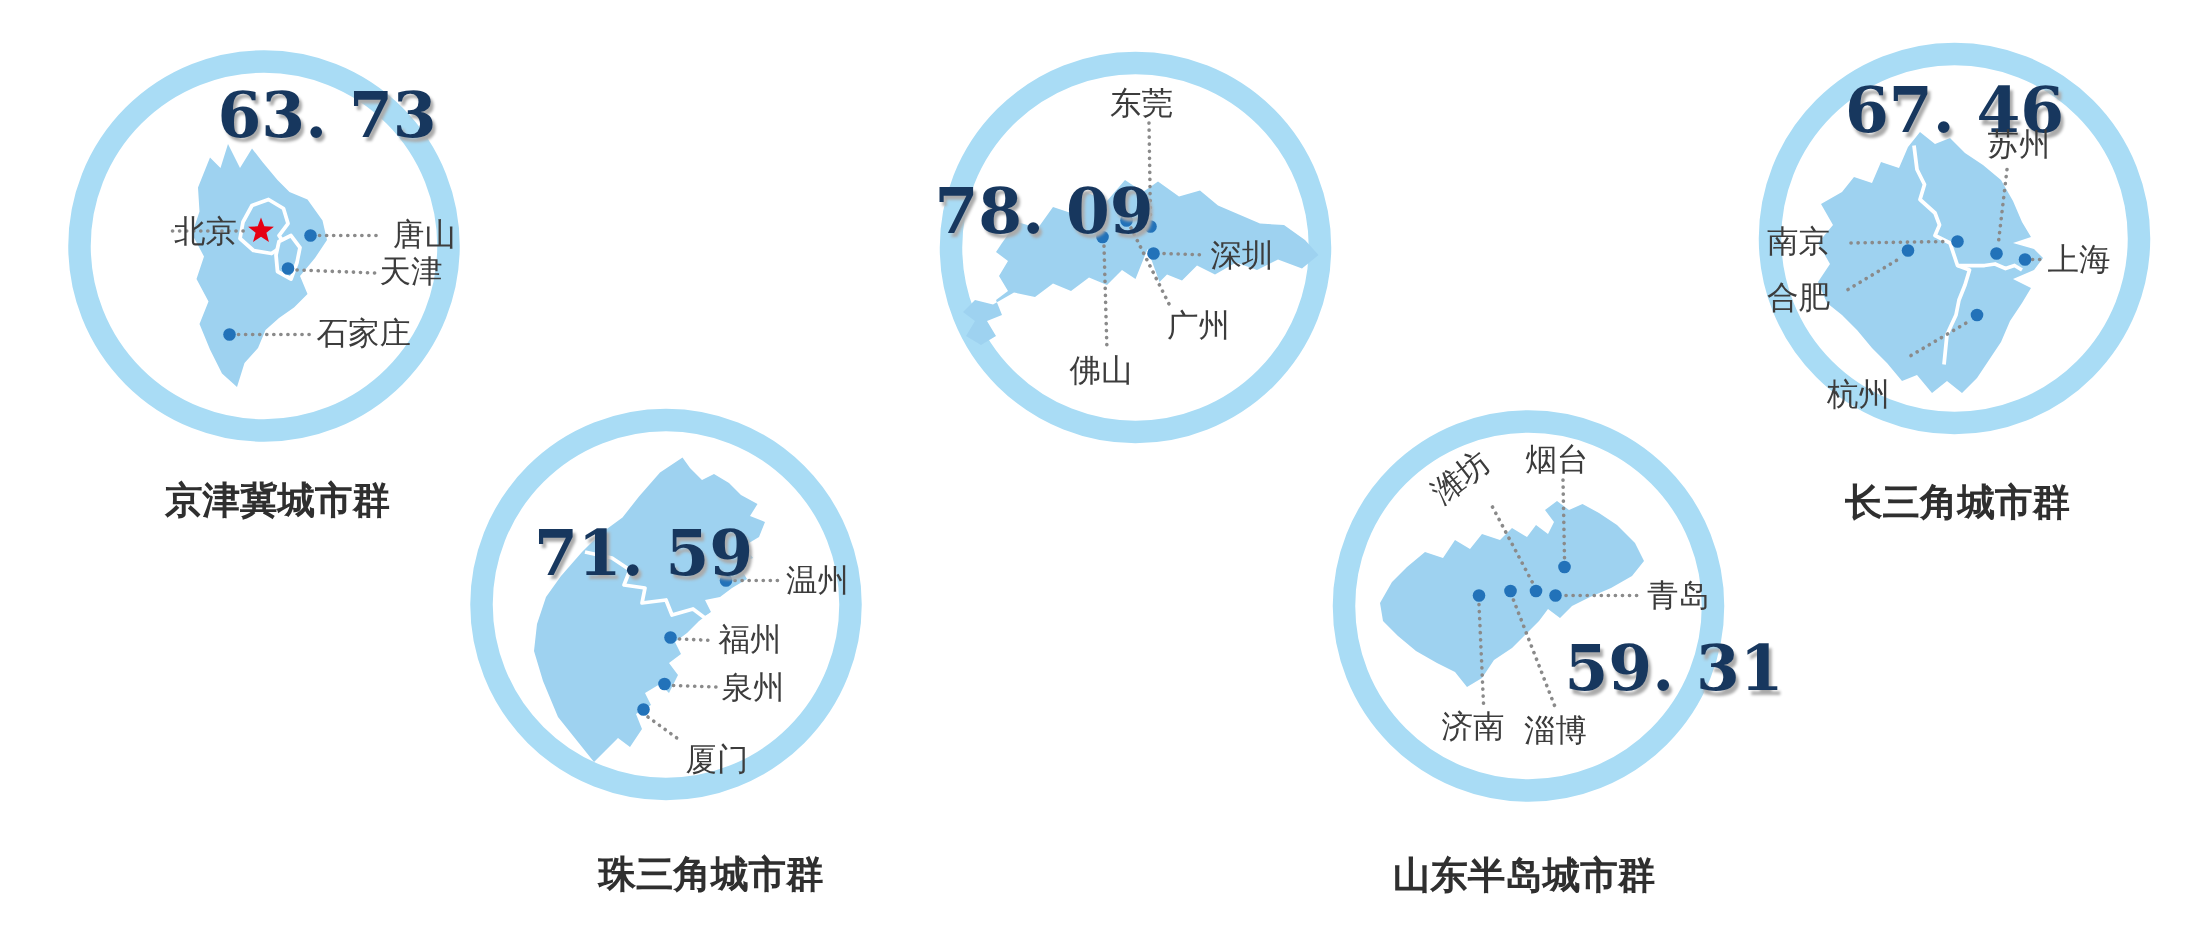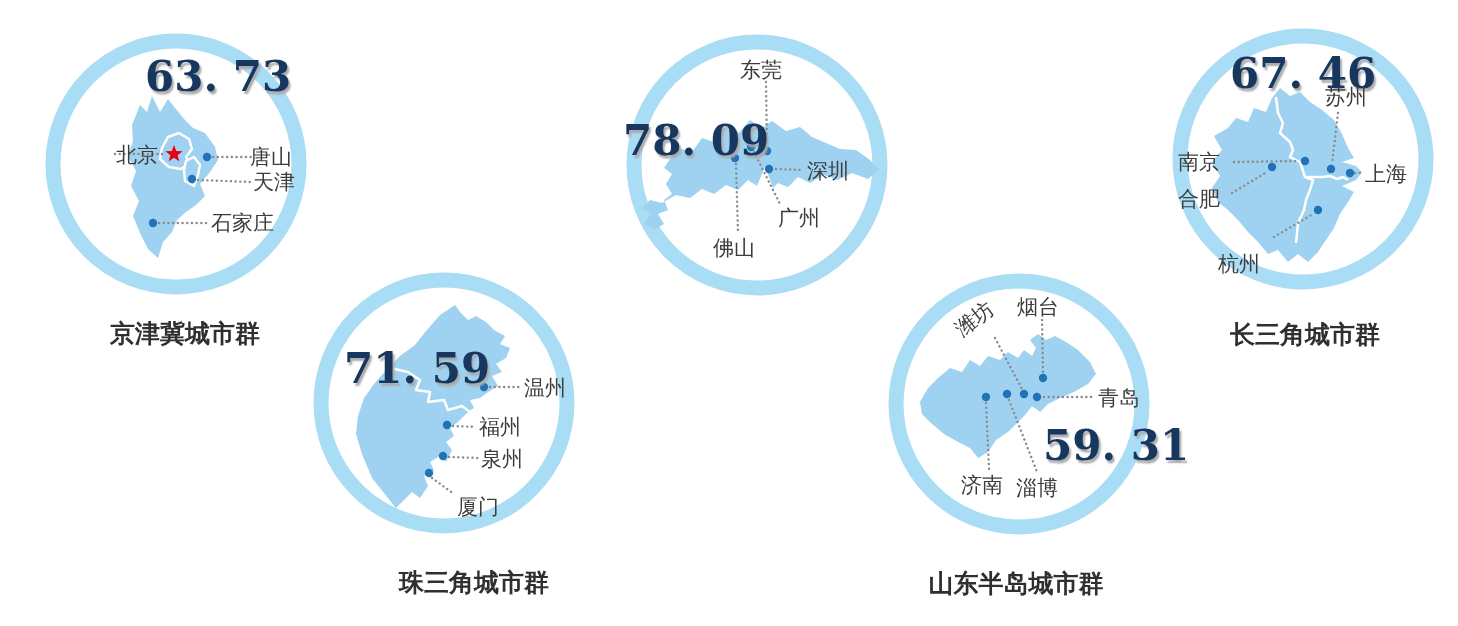--- a/index.html
+++ b/index.html
@@ -31,41 +31,41 @@
       <line x1="183" y1="139" x2="221" y2="139" stroke="#8A8A8A" stroke-width="2.4" stroke-dasharray="0.1 4.6" stroke-linecap="round"></line>
       <line x1="168" y1="162" x2="220" y2="164" stroke="#8A8A8A" stroke-width="2.4" stroke-dasharray="0.1 4.6" stroke-linecap="round"></line>
       <line x1="129" y1="205" x2="178" y2="205" stroke="#8A8A8A" stroke-width="2.4" stroke-dasharray="0.1 4.6" stroke-linecap="round"></line>
       <polygon points="144,127 146.2,132.9 152.6,133.2 147.6,137.2 149.3,143.3 144,139.8 138.7,143.3 140.4,137.2 135.4,133.2 141.8,132.9" fill="#E60012"></polygon>
       <circle cx="177" cy="139" r="4.2" fill="#2272B9"></circle>
       <circle cx="162" cy="161" r="4.2" fill="#2272B9"></circle>
       <circle cx="123" cy="205" r="4.2" fill="#2272B9"></circle>
     </svg>
     <div class="score" style="left:115px;top:38px;width:90px;">63. 73</div>
     <div class="city-label ra" style="left:33px;top:126px;width:50px;margin-left:45px;">北京</div>
-    <div class="city-label" style="left:220px;top:128px;">唐山</div>
+    <div class="city-label" style="left:232px;top:128px;">唐山</div>
     <div class="city-label" style="left:223px;top:153px;">天津</div>
     <div class="city-label" style="left:181px;top:194px;">石家庄</div>
     <div class="cluster-title" style="left:0;top:299px;width:310px;">京津冀城市群</div>
   </div>
 
   <div class="cluster" style="left:312px;top:272px;width:328px;height:330px;">
     <svg width="328" height="330" viewBox="0 0 328 330">
       <circle cx="132" cy="131" r="123" fill="none" stroke="#A9DCF5" stroke-width="15"></circle>
       <path d="M143,33 L128,43 114,59 103,73 88,84 76,96 62,112 52,126 46,144 44,162 50,182 60,206 76,226 84,236 92,228 100,220 108,226 116,214 112,204 122,198 118,190 128,184 134,190 140,178 134,170 142,164 138,156 146,150 154,142 162,136 158,128 168,126 176,120 186,114 180,104 190,100 184,92 194,86 198,76 188,72 193,64 182,58 174,50 164,44 156,48 148,40 Z" fill="#9ED2F0"></path>
       <polyline points="78,96 96,100 108,108 104,118 118,120 116,130 132,128 136,138 150,134 158,140 170,133" fill="none" stroke="#FFFFFF" stroke-width="2.5" stroke-linejoin="round"></polyline>
       <line x1="178" y1="115" x2="209" y2="115" stroke="#8A8A8A" stroke-width="2.4" stroke-dasharray="0.1 4.6" stroke-linecap="round"></line>
       <line x1="141" y1="154" x2="164" y2="155" stroke="#8A8A8A" stroke-width="2.4" stroke-dasharray="0.1 4.6" stroke-linecap="round"></line>
       <line x1="137" y1="185" x2="166" y2="186" stroke="#8A8A8A" stroke-width="2.4" stroke-dasharray="0.1 4.6" stroke-linecap="round"></line>
       <line x1="120" y1="206" x2="142" y2="222" stroke="#8A8A8A" stroke-width="2.4" stroke-dasharray="0.1 4.6" stroke-linecap="round"></line>
       <circle cx="172" cy="115" r="4.2" fill="#2272B9"></circle>
       <circle cx="135" cy="153" r="4.2" fill="#2272B9"></circle>
       <circle cx="131" cy="184" r="4.2" fill="#2272B9"></circle>
       <circle cx="117" cy="201" r="4.2" fill="#2272B9"></circle>
     </svg>
-    <div class="score" style="left:32px;top:76px;width:92px;">71. 59</div>
+    <div class="score" style="left:44px;top:76px;width:92px;">71. 59</div>
     <div class="city-label" style="left:212px;top:105px;">温州</div>
     <div class="city-label" style="left:167px;top:144px;">福州</div>
     <div class="city-label" style="left:169px;top:176px;">泉州</div>
     <div class="city-label" style="left:145px;top:224px;">厦门</div>
     <div class="cluster-title" style="left:0;top:294px;width:324px;">珠三角城市群</div>
   </div>
 
   <div class="cluster" style="left:605px;top:28px;width:312px;height:322px;">
     <svg width="312" height="322" viewBox="0 0 312 322">
       <circle cx="152" cy="137" r="123" fill="none" stroke="#A9DCF5" stroke-width="15"></circle>

